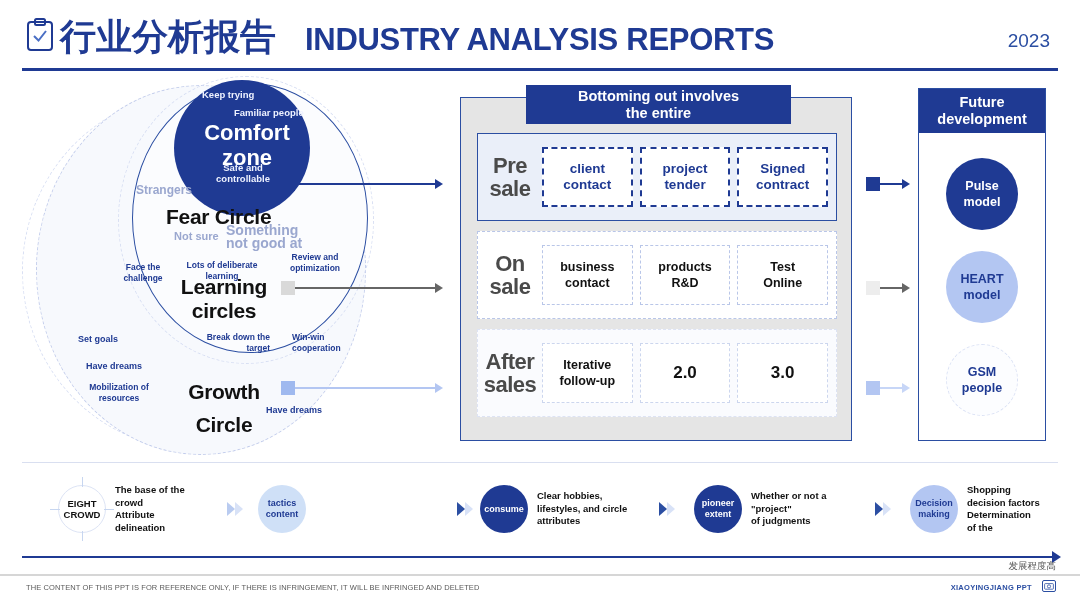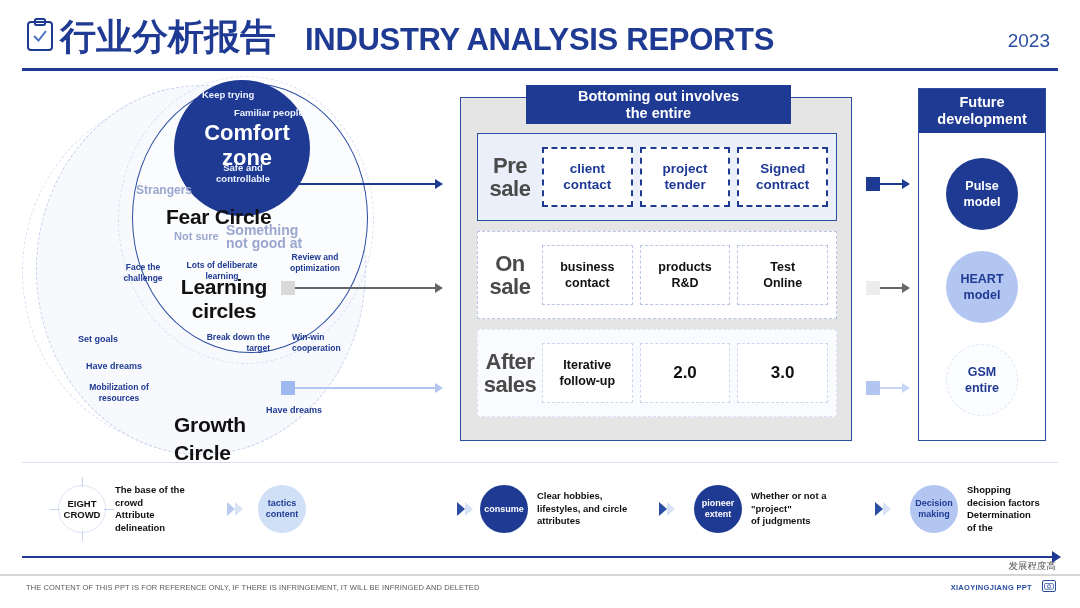--- a/index.html
+++ b/index.html
@@ -222,21 +222,21 @@
 optimization</div>
     <div class="lbl big-label" style="left:152px; top:195px; width:100px; text-align:center; white-space:pre-line; line-height:24px;">Learning
 circles</div>
     <div class="lbl blue-small" style="left:158px; top:252px; width:90px; text-align:right; white-space:pre-line;">Break down the
 target</div>
 
     <div class="lbl blue-small" style="left:56px; top:254px; font-size:9px;">Set goals</div>
     <div class="lbl blue-small" style="left:64px; top:281px; font-size:9px;">Have dreams</div>
     <div class="lbl blue-small" style="left:60px; top:302px; width:74px; text-align:center; white-space:pre-line;">Mobilization of
 resources</div>
-    <div class="lbl big-label" style="left:152px; top:295px; width:100px; white-space:pre-line; line-height:28px;margin-top:36px;">Growth
+    <div class="lbl big-label" style="left:152px; top:295px; width:100px; text-align:center; white-space:pre-line; line-height:33px;">Growth
 Circle</div>
     <div class="lbl blue-small" style="left:270px; top:252px; width:70px; text-align:left; white-space:pre-line;">Win-win
 cooperation</div>
     <div class="lbl blue-small" style="left:244px; top:325px; font-size:9px;">Have dreams</div>
   </div>
 
   <div class="conn" style="left:281px; top:177px; width:168px;">
     <div class="sq" style="background:#1f3a93;"></div>
     <div class="ln" style="width:146px; background:#1f3a93;"></div>
     <div class="hd" style="left:154px; border-left:8px solid #1f3a93;"></div>
@@ -311,21 +311,21 @@
   </div>
 
   <div class="right-panel">
     <div class="right-head" style="white-space:pre-line;">Future
 development</div>
     <div class="model m-pulse" style="white-space:pre-line;">Pulse
 model</div>
     <div class="model m-heart" style="white-space:pre-line;">HEART
 model</div>
     <div class="model m-gsm" style="white-space:pre-line;">GSM
-entire</div>
+people</div>
   </div>
 
   <div class="tl-rule-top"></div>
   <div class="timeline">
 
     <div class="tl-step" style="left:36px;">
       <div class="tl-circle tlc-white" style="white-space:pre-line;">EIGHT
 CROWD<span class="cross v1"></span><span class="cross v2"></span><span class="cross h1"></span><span class="cross h2"></span></div>
       <div class="tl-text">The base of the
 crowd

